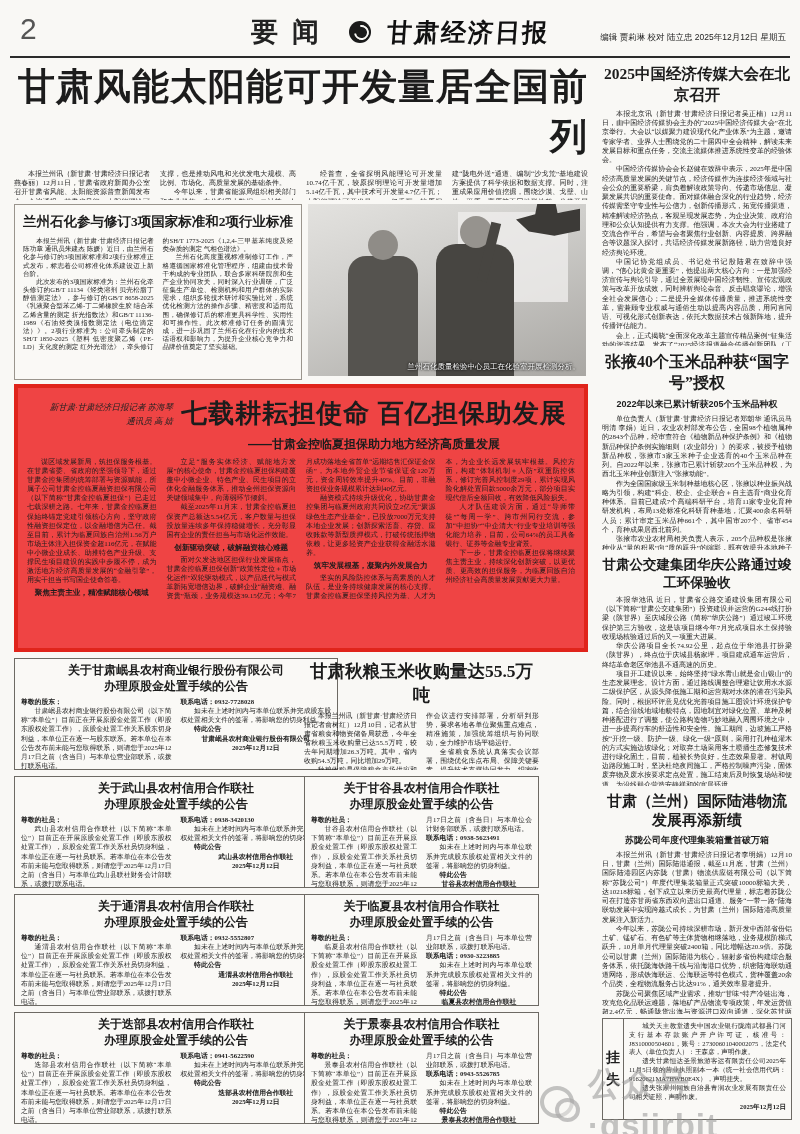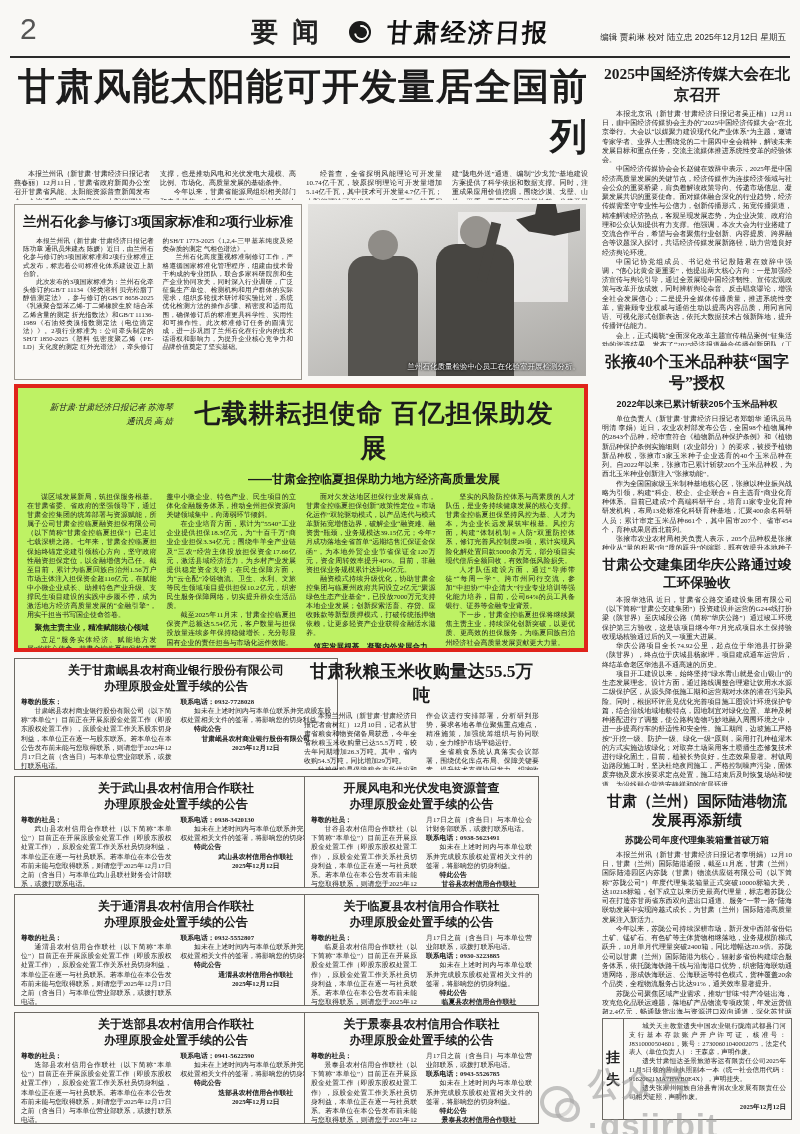--- a/index.html
+++ b/index.html
@@ -49,26 +49,26 @@
   .photo .fig2::after{content:"";position:absolute;left:24px;top:-28px;width:32px;height:32px;
                border-radius:50%;background:#96938e;}
   .photo .arm{position:absolute;left:176px;top:18px;width:10px;height:60px;background:#474541;
               transform:rotate(14deg);}
   .photo .rig{position:absolute;right:6px;top:-6px;width:64px;height:54px;background:#3c3a37;
               clip-path:polygon(0 40%,30% 30%,35% 0,60% 0,65% 28%,100% 20%,100% 60%,60% 70%,20% 62%);}
   .caption{position:absolute;left:6px;right:6px;bottom:4px;color:#fff;font-size:7.5px;
            text-align:right;text-shadow:0 0 3px #000,0 0 2px #000;}
   
   .featured{position:absolute;left:14px;top:384px;width:574px;height:268px;box-sizing:border-box;
-            border:4px solid #e0241b;background:#bef264;padding:6px 9px;overflow:hidden;}
+            border:4px solid #e0241b;background:#ef4444;padding:6px 9px;overflow:hidden;}
   .feat-head{display:flex;align-items:flex-start;margin-bottom:5px;}
   .feat-byline{width:146px;flex:0 0 auto;font-size:8.5px;line-height:1.7;text-align:right;
                padding-top:6px;color:#222;font-style:italic;}
   .feat-titles{flex:1;text-align:center;}
-  .feat-titles h2{margin:2px 8px 5px;font-family:Liberation Sans, sans-serif;font-weight:900;
+  .feat-titles h2{margin:2px 8px 5px;font-family:Liberation Serif, serif;font-weight:900;
                   font-size:26px;letter-spacing:1px;}
   .feat-sub{font-family:"Liberation Sans",sans-serif;font-weight:700;font-size:12px;}
   .feat-body{font-size:7px;line-height:1.3;height:182px;overflow:hidden;}
   .feat-body .subhead{font-size:7.6px;}
   
   .bgrid-left{position:absolute;left:14px;top:658px;width:324px;}
   .bgrid-mid{position:absolute;left:304px;top:658px;width:235px;}
   .ann{border:1px solid #6d6a64;box-sizing:border-box;height:112px;margin-bottom:6px;
        padding:3px 6px;overflow:hidden;background:#faf9f6;}
   .ann h3{margin:1px 0 3px;text-align:center;font-weight:900;font-size:12px;line-height:1.3;}
@@ -161,21 +161,20 @@
       </div>
       <div class="feat-titles">
         <h2>七载耕耘担使命  百亿担保助发展</h2>
         <div class="feat-sub">——甘肃金控临夏担保助力地方经济高质量发展</div>
       </div>
     </div>
     <div class="feat-body cols4">
         <p class="para">谋区域发展新局，筑担保服务根基。在甘肃省委、省政府的坚强领导下，通过甘肃金控集团的统筹部署与资源赋能，所属子公司甘肃金控临夏融资担保有限公司（以下简称“甘肃金控临夏担保”）已走过七载深耕之路。七年来，甘肃金控临夏担保始终锚定党建引领核心方向，坚守政府性融资担保定位，以金融增信为己任。截至目前，累计为临夏回族自治州1.56万户市场主体注入担保资金超116亿元，在赋能中小微企业成长、助推特色产业升级、支撑民生项目建设的实践中步履不停，成为激活地方经济高质量发展的“金融引擎”，用实干担当书写国企使命答卷。</p>
         <p class="subhead">聚焦主责主业，精准赋能核心领域</p>
         <p class="para">立足“服务实体经济、赋能地方发展”的核心使命，甘肃金控临夏担保构建覆盖中小微企业、特色产业、民生项目的立体化金融服务体系，推动全州担保资源向关键领域集中，向薄弱环节倾斜。</p>
-        <p class="para">在企业培育方面，累计为“5540”工业企业提供担保18.3亿元，为“十百千万”商业企业担保3.34亿元；围绕牛羊全产业链及“三农”经营主体投放担保资金17.66亿元，激活县域经济活力，为乡村产业发展提供稳定资金支持；在民生保障方面，为“云仓配”冷链物流、卫生、水利、文旅等民生领域项目提供担保10.2亿元，织密民生服务保障网络，切实提升群众生活品质。</p>
         <p class="para">截至2025年11月末，甘肃金控临夏担保资产总额达5.54亿元，客户数量与担保投放量连续多年保持稳健增长，充分彰显国有企业的责任担当与市场化运作效能。</p>
         <p class="subhead">创新驱动突破，破解融资核心难题</p>
         <p class="para">面对欠发达地区担保行业发展痛点，甘肃金控临夏担保创新“政策性定位＋市场化运作”双轮驱动模式，以产品迭代与模式革新拓宽增信边界，破解企业“融资难、融资贵”瓶颈，业务规模达39.15亿元；今年7月成功落地全省首单“远期结售汇保证金保函”，为本地外贸企业节省保证金120万元，资金周转效率提升40%。目前，非融资担保业务规模累计达到40亿元。</p>
         <p class="para">融资模式持续升级优化，协助甘肃金控集团与临夏州政府共同设立2亿元“聚源绿色生态产业基金”，已投放7000万元支持本地企业发展；创新探索活畜、存贷、应收账款等新型质押模式，打破传统抵押物依赖，让更多轻资产企业获得金融活水滋养。</p>
         <p class="subhead">筑牢发展根基，凝聚内外发展合力</p>
         <p class="para">坚实的风险防控体系与高素质的人才队伍，是业务持续健康发展的核心支撑。甘肃金控临夏担保坚持风控为基、人才为本，为企业长远发展筑牢根基。风控方面，构建“体制机制＋人防”双重防控体系，修订完善风控制度29项，累计实现风险化解处置回款5000余万元，部分项目实现代偿后全额回收，有效降低风险损失。</p>
         <p class="para">人才队伍建设方面，通过“导师带徒”“每周一学”、跨市州同行交流，参加“中担协”“中企清大”行业专业培训等强化能力培养，目前，公司64%的员工具备银行、证券等金融专业背景。</p>
         <p class="para">下一步，甘肃金控临夏担保将继续聚焦主责主业，持续深化创新突破，以更优质、更高效的担保服务，为临夏回族自治州经济社会高质量发展贡献更大力量。</p>
       </div>
   </section>
@@ -247,21 +246,21 @@
     <section class="qiuliang">
       <h2>甘肃秋粮玉米收购量达55.5万吨</h2>
       <div class="body">
           <p class="para">本报兰州讯（新甘肃·甘肃经济日报记者俞树红）12月10日，记者从甘肃省粮食和物资储备局获悉，今年全省秋粮玉米收购量已达55.5万吨，较去年同期增加26.3万吨。其中，省内收购54.3万吨，同比增加29万吨。</p>
           <p class="para">秋粮收购是保障粮食市场供应和价格平稳的重要基础。收购启动前，甘肃省粮食和物资储备局召开专题工作会议进行安排部署，分析研判形势，要求各地各单位聚焦重点难点，精准施策，加强统筹组织与协同联动，全力维护市场平稳运行。</p>
           <p class="para">全省粮食系统认真落实会议部署，围绕优化库点布局、保障关键要素、提升技术支撑协同发力，织密收购保障网络，提升整体收购效率，同时创新精准化服务模式，持续改善农民售粮体验。</p>
         </div>
     </section>
     <section class="ann">
       <h3>
-        <span>开展风电和光伏发电资源普查</span>
+        <span>关于甘谷县农村信用合作联社</span>
         <span>办理原股金处置手续的公告</span>
       </h3>
       <div class="body">
         <p class="salute">尊敬的社员：</p>
         <p class="para">甘谷县农村信用合作联社（以下简称“本单位”）目前正在开展原股金处置工作（即股东股权处置工作），原股金处置工作关系社员切身利益，本单位正在逐一与社员联系。若本单位在本公告发布前未能与您取得联系，则请您于2025年12月17日之前（含当日）与本单位会计财务部联系，或拨打联系电话。</p>
         <p class="phoneline">联系电话：0938-5623491</p>
         <p class="para">如未在上述时间内与本单位联系并完成股东股权处置相关文件的签署，将影响您的切身利益。</p>
         <p class="notice">特此公告</p>
         <p class="orgline">甘谷县农村信用合作联社</p>
         <p class="dateline">2025年12月12日</p>

